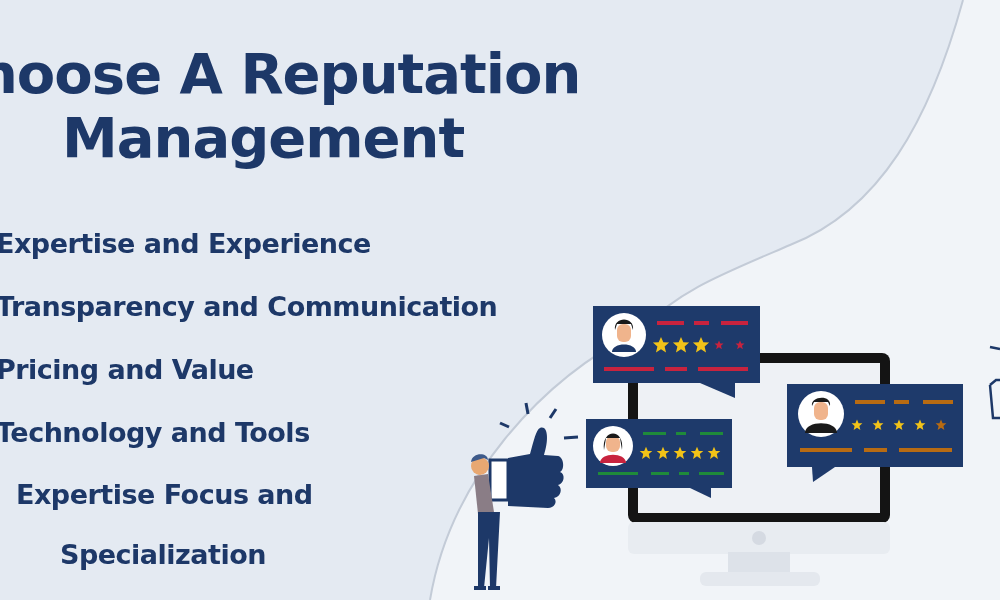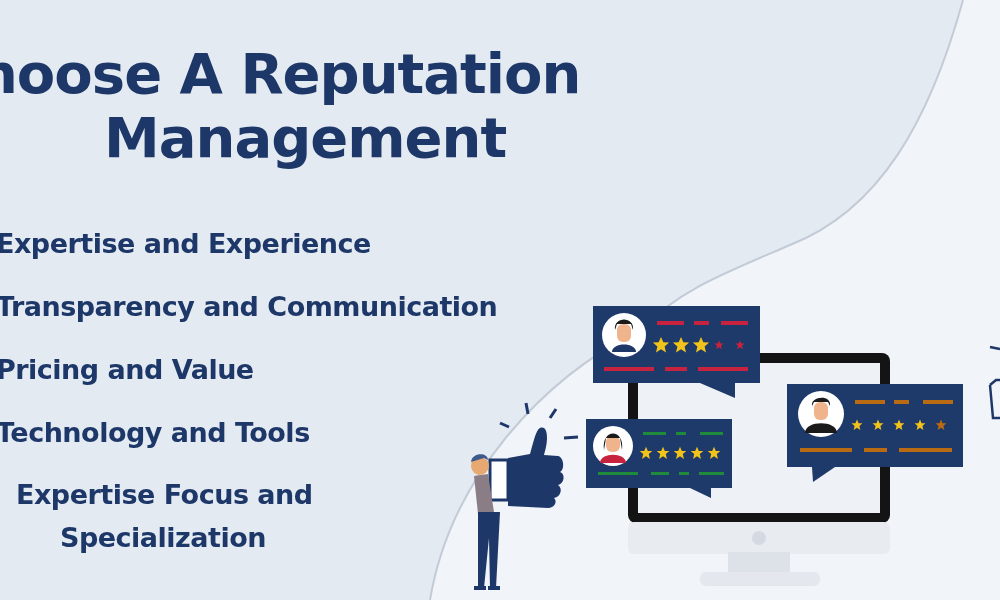--- a/index.html
+++ b/index.html
@@ -1,20 +1,20 @@
 <!DOCTYPE html>
 <html><head>
 <meta charset="utf-8">
 <style>
   html,body{margin:0;padding:0;}
   body{width:1000px;height:600px;overflow:hidden;position:relative;background:#f1f4f8;font-family:"DejaVu Sans","Liberation Sans",sans-serif;}
   .bg{position:absolute;inset:0;}
   .title{position:absolute;left:0;top:42px;width:620px;color:#1d3868;font-weight:bold;font-size:56px;line-height:64px;letter-spacing:-1px;}
   .title .l1{position:absolute;left:-22px;top:0;white-space:nowrap;}
-  .title .l2{position:absolute;left:62px;top:64px;white-space:nowrap;margin-left:42px;}
+  .title .l2{position:absolute;left:62px;top:64px;white-space:nowrap;}
   .item{position:absolute;color:#1d3868;font-weight:bold;font-size:27px;letter-spacing:-0.5px;white-space:nowrap;}
   .art{position:absolute;left:0;top:0;width:1000px;height:600px;}
 </style>
 </head>
 <body>
 
 <svg class="bg" width="1000" height="600" viewBox="0 0 1000 600">
   <path d="M0,0 L963,0 C930,120 880,210 790,245 C720,275 680,290 640,330 C540,380 450,480 430,600 L0,600 Z" fill="#e4eaf2"></path>
   <path d="M963,0 C930,120 880,210 790,245 C720,275 680,290 640,330 C540,380 450,480 430,600" fill="none" stroke="#c3cbd7" stroke-width="2"></path>
 </svg>
@@ -22,21 +22,21 @@
 <div class="title">
   <div class="l1">hoose A Reputation</div>
   <div class="l2">Management</div>
 </div>
 
 <div class="item" style="left:-4px;top:228px;">Expertise and Experience</div>
 <div class="item" style="left:-4px;top:291px;">Transparency and Communication</div>
 <div class="item" style="left:-4px;top:354px;">Pricing and Value</div>
 <div class="item" style="left:-4px;top:417px;">Technology and Tools</div>
 <div class="item" style="left:16px;top:479px;">Expertise Focus and</div>
-<div class="item" style="left:60px;top:522px;text-align:right;">Specialization</div>
+<div class="item" style="left:60px;top:539px;text-align:right;">Specialization</div>
 
 <svg class="art" width="1000" height="600" viewBox="0 0 1000 600">
   <defs>
     <symbol id="star" viewBox="-10 -10 20 20">
         <polygon points="0,-9 2.6,-3 9,-2.8 4,1.6 5.6,8.4 0,4.6 -5.6,8.4 -4,1.6 -9,-2.8 -2.6,-3"></polygon>
       </symbol>
   </defs>
 
   <g>
     <rect x="628" y="353" width="262" height="170" rx="8" fill="#141414"></rect>

